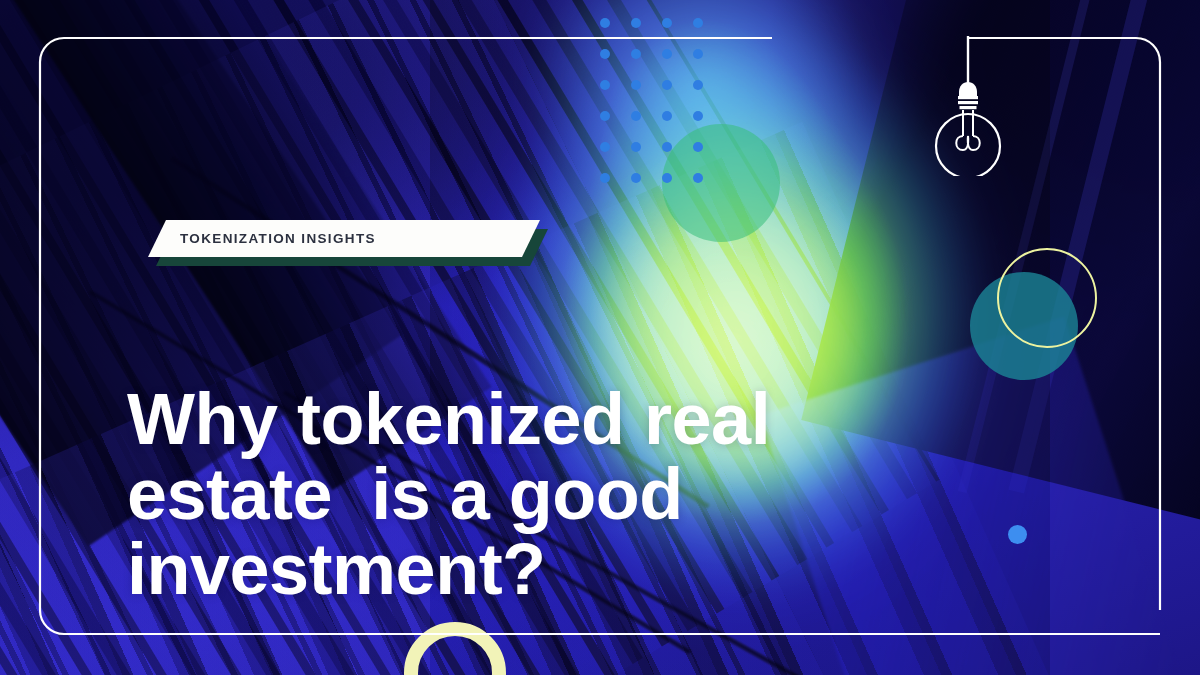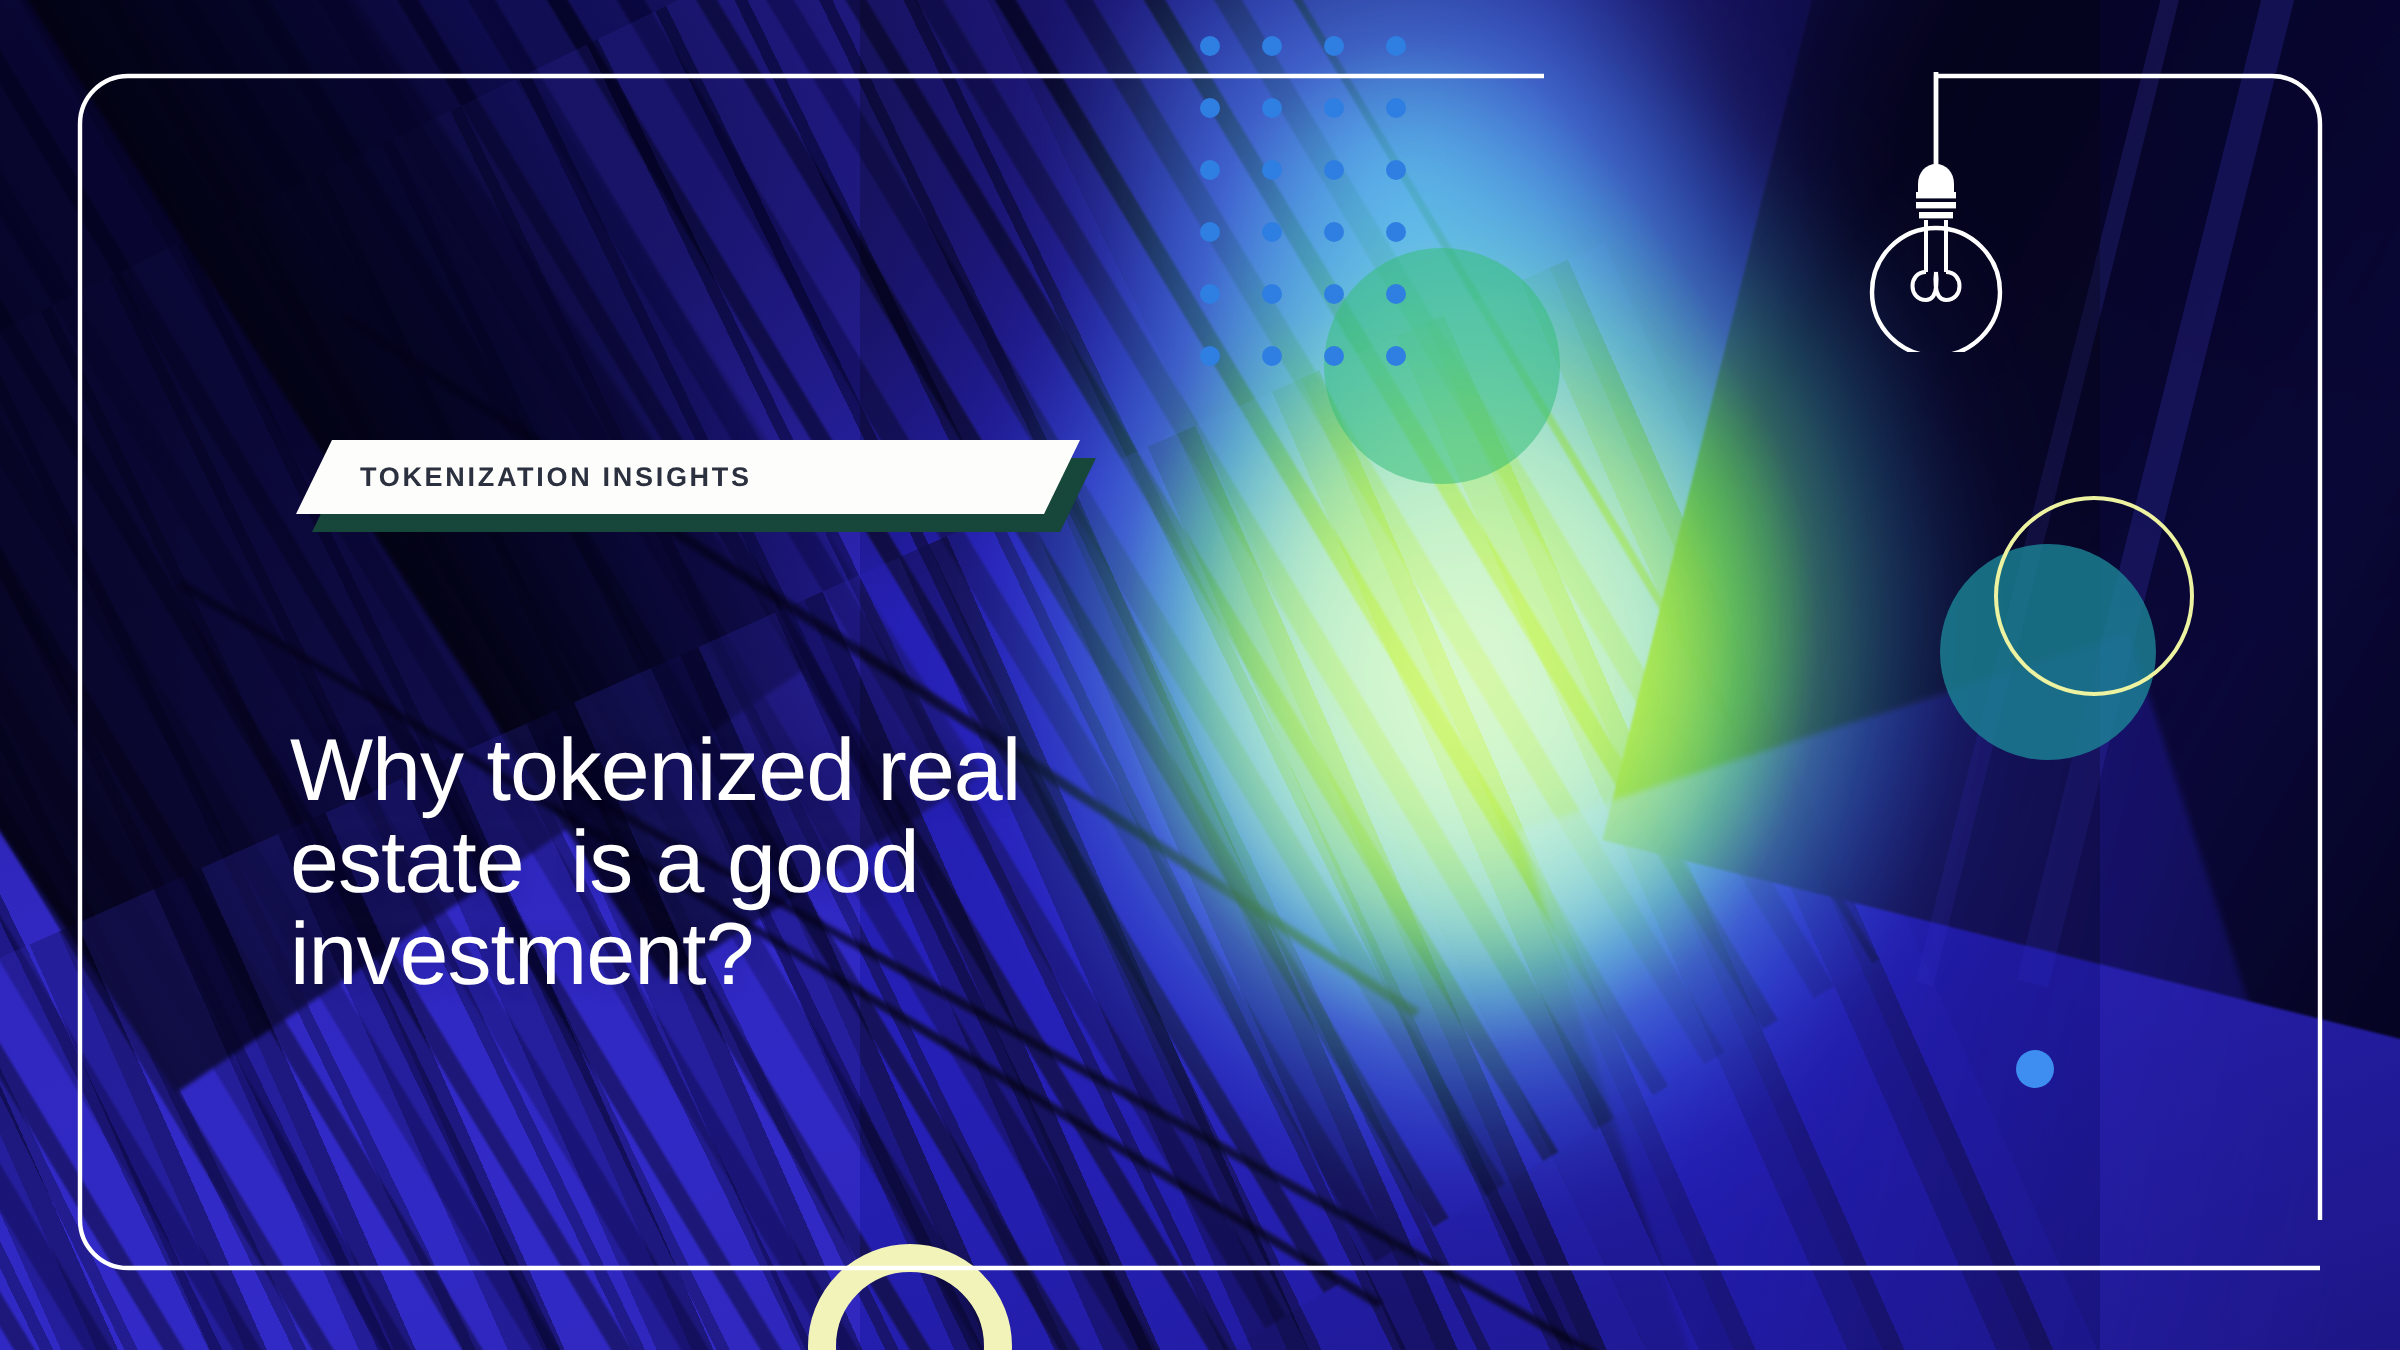--- a/index.html
+++ b/index.html
@@ -288,25 +288,25 @@
     font-size: 13.5px;
     font-weight: 700;
     letter-spacing: 1.35px;
     color: #2c3140;
     white-space: nowrap;
   }
 
   
   .headline {
     position: absolute;
-    left: 145px; top: 334px;
+    left: 127px; top: 334px;
     width: 740px;
-    font-size: 44px;
+    font-size: 72px;
     line-height: 1.04;
-    font-weight: 400;
+    font-weight: 700;
     color: #ffffff;
     letter-spacing: -0.5px;
     white-space: pre-wrap;
     text-shadow: 0 1px 10px rgba(10,8,60,0.22);
   }
 </style>
 </head>
 <body>
 
 <div class="stage">

